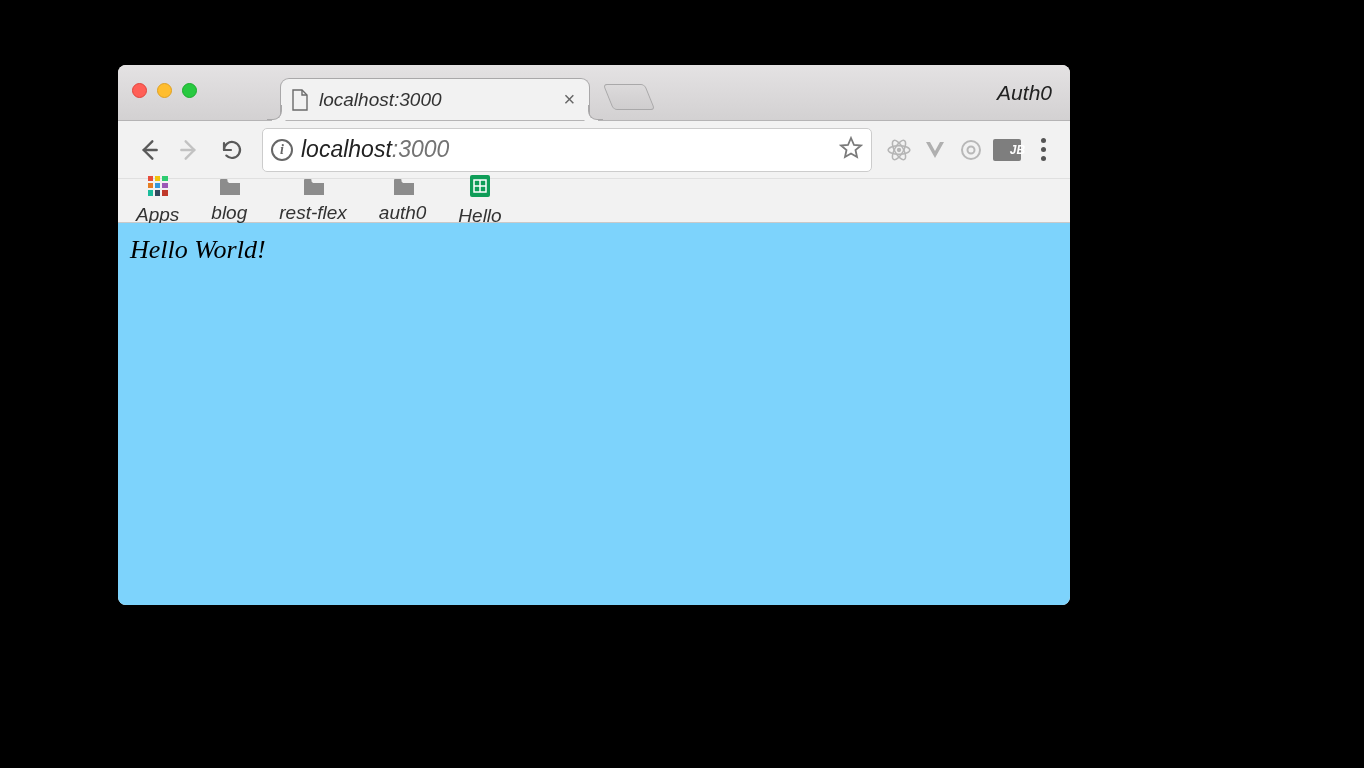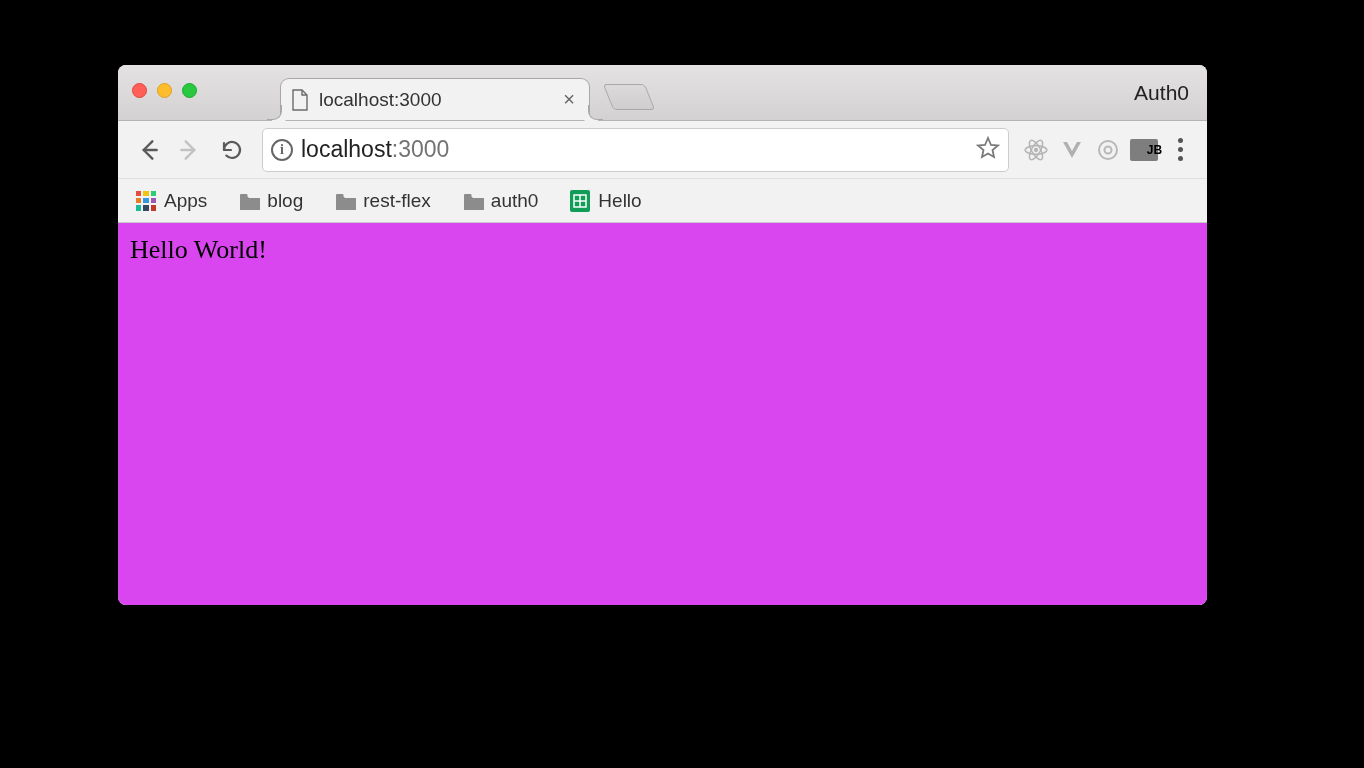--- a/index.html
+++ b/index.html
@@ -7,28 +7,29 @@
       background: #000;
       width: 1364px;
       height: 768px;
       font-family: -apple-system, BlinkMacSystemFont, "Segoe UI", Helvetica, Arial, sans-serif;
       position: relative;
     }
     .browser-window {
       position: absolute;
       left: 118px;
       top: 65px;
-      width: 1089px;
+      width: 952px;
       height: 540px;
       background: #fff;
       border-radius: 8px;
       box-shadow: 0 20px 60px rgba(0,0,0,0.5);
       overflow: hidden;
       display: flex;
       flex-direction: column;
+      font-style: italic;
     }
     
     .titlebar {
       height: 56px;
       background: linear-gradient(#e4e2e3, #d3d1d2);
       border-bottom: 1px solid #b5b4b5;
       display: flex;
       align-items: flex-end;
       position: relative;
     }
@@ -164,21 +165,21 @@
       color:#222;
     }
     .url-text .dim { color:#737373; }
     .ext-icon {
       width:30px; height:30px;
       display:flex; align-items:center; justify-content:center;
       color:#8a8a8a;
       border-radius:4px;
     }
     .jb-badge{
-      width:28px;height:22px;background:#7e7e7e;color:#000000;font-size:12px;font-weight:bold;display:flex;align-items:center;justify-content:center;border-radius:2px;padding-left:21px;
+      width:28px;height:22px;background:#7e7e7e;color:#ffffff;font-size:12px;font-weight:bold;display:flex;align-items:center;justify-content:center;border-radius:2px;padding-left:21px;
     }
     .kebab {
       display:flex;flex-direction:column;gap:4px;align-items:center;justify-content:center;width:30px;height:30px;
     }
     .kebab span{width:5px;height:5px;background:#555;border-radius:50%;}
     
     .bookmarks {
       height: 44px;
       background:#f2f2f2;
       display:flex;
@@ -187,20 +188,21 @@
       gap: 20px;
       border-bottom:1px solid #c9c9c9;
       font-size:19px;
       color:#333;
     }
     .bookmark {
       display:flex;align-items:center;gap:8px;
       padding:4px 6px;
       border-radius:4px;
       cursor:pointer;
+      flex-direction:column;
     }
     .apps-icon{
       width:20px;height:20px;display:grid;grid-template-columns:repeat(3,1fr);grid-template-rows:repeat(3,1fr);gap:2px;
     }
     .apps-icon i:nth-child(1){background:#e74c3c;}
     .apps-icon i:nth-child(2){background:#f1c40f;}
     .apps-icon i:nth-child(3){background:#2ecc71;}
     .apps-icon i:nth-child(4){background:#e67e22;}
     .apps-icon i:nth-child(5){background:#3498db;}
     .apps-icon i:nth-child(6){background:#9b59b6;}
@@ -210,21 +212,21 @@
     .folder-icon{
       width:20px;height:16px;
     }
     .sheets-icon{
       width:20px;height:22px;background:#0F9D58;display:flex;align-items:center;justify-content:center;border-radius:2px;
     }
     .sheets-icon svg{display:block;}
     
     .viewport {
       flex:1;
-      background:#d946ef;
+      background:#7dd3fc;
       padding: 12px;
       font-family: "Times New Roman", Times, serif;
       font-size: 26px;
       color:#000;
     }
   </style>
 </head>
 <body>
 
 <div class="browser-window">

